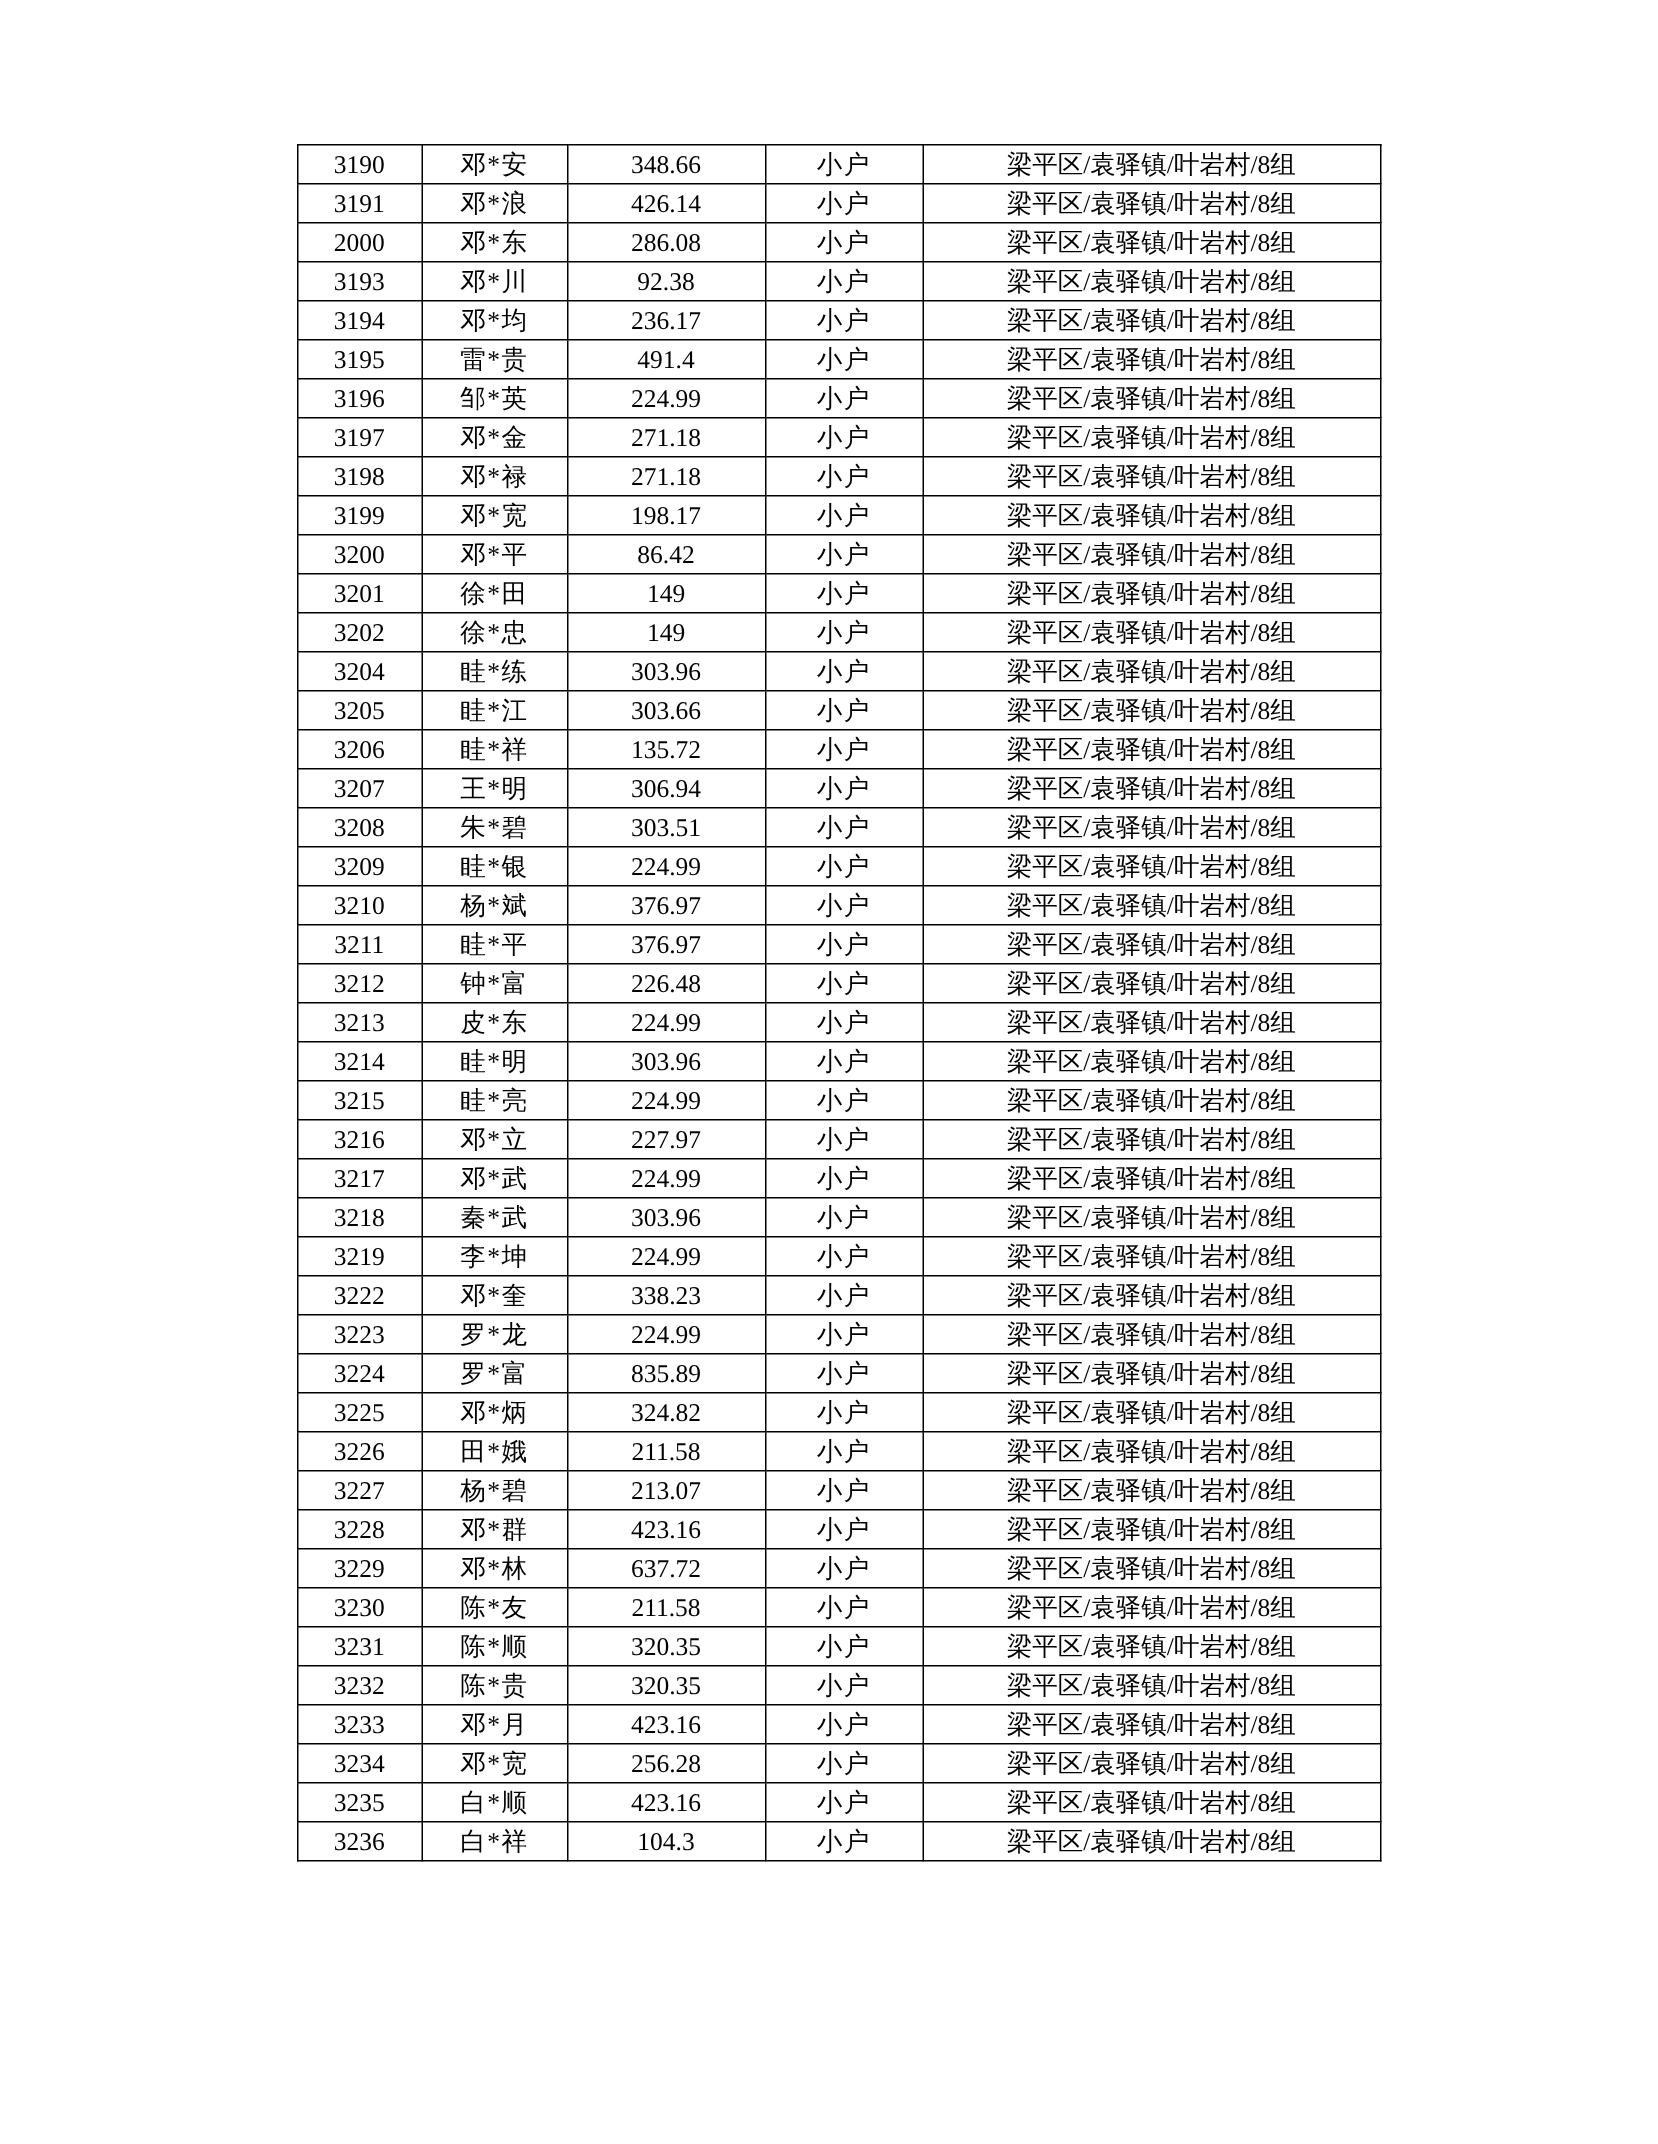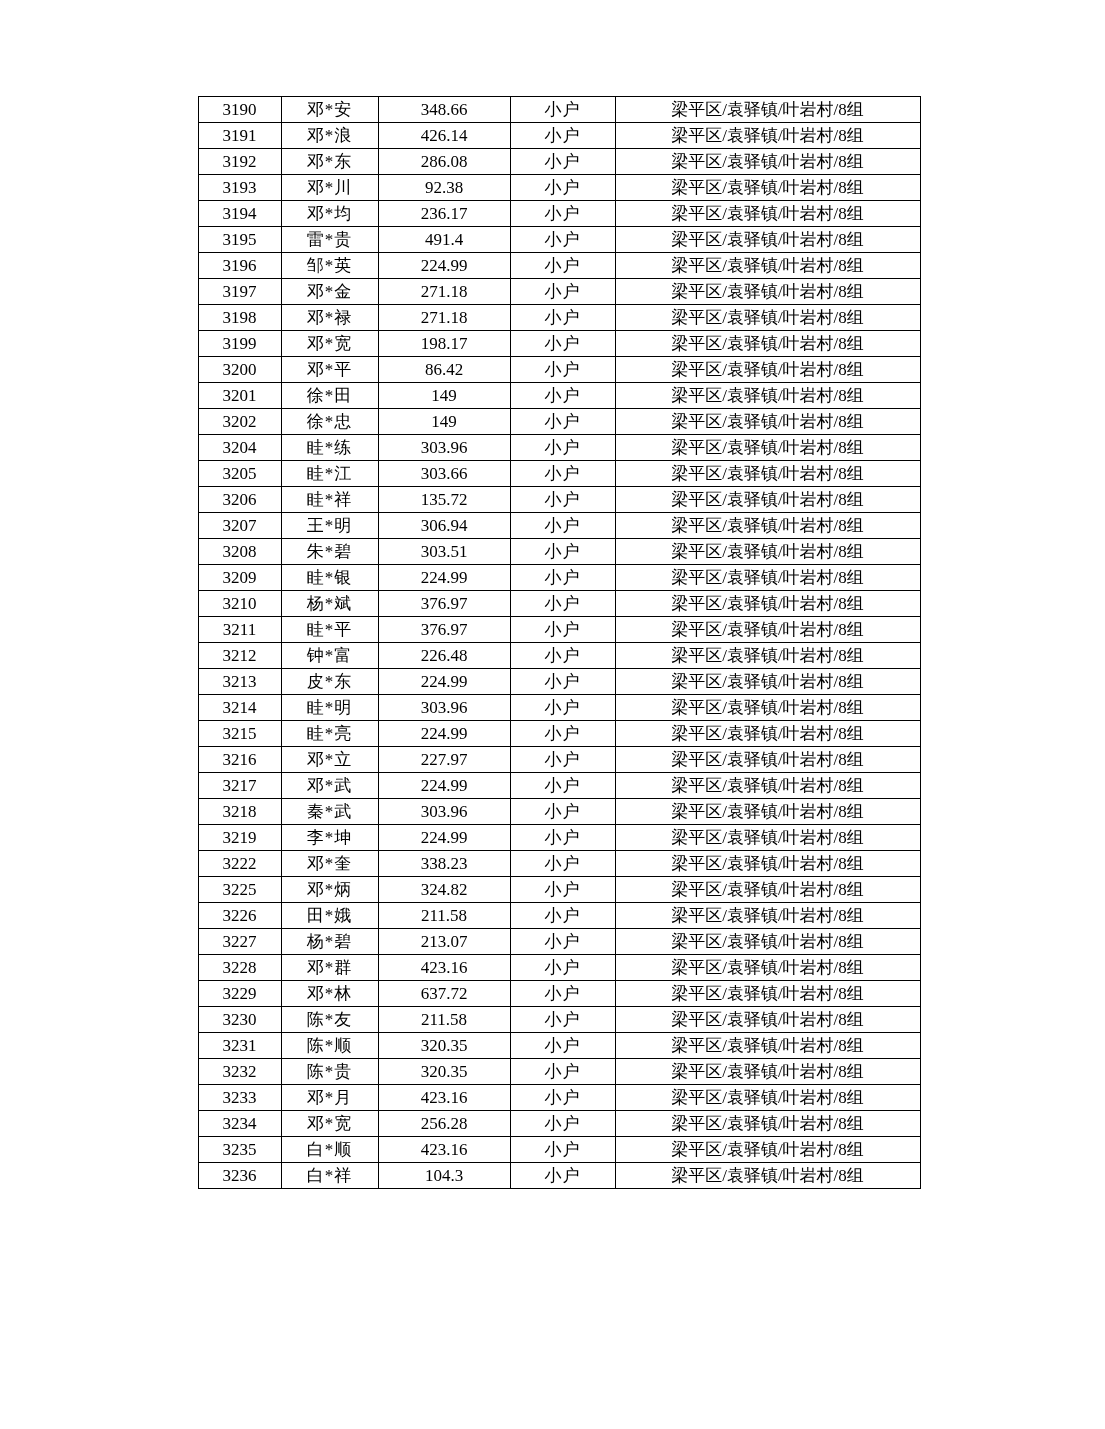--- a/index.html
+++ b/index.html
@@ -75,21 +75,21 @@
             <td class="cell-addr">梁平区/袁驿镇/叶岩村/8组</td>
           </tr>
           <tr>
             <td class="cell-id">3191</td>
             <td class="cell-name">邓*浪</td>
             <td class="cell-amt">426.14</td>
             <td class="cell-type">小户</td>
             <td class="cell-addr">梁平区/袁驿镇/叶岩村/8组</td>
           </tr>
           <tr>
-            <td class="cell-id">3192</td>
+            <td class="cell-id">2000</td>
             <td class="cell-name">邓*东</td>
             <td class="cell-amt">286.08</td>
             <td class="cell-type">小户</td>
             <td class="cell-addr">梁平区/袁驿镇/叶岩村/8组</td>
           </tr>
           <tr>
             <td class="cell-id">3193</td>
             <td class="cell-name">邓*川</td>
             <td class="cell-amt">92.38</td>
             <td class="cell-type">小户</td>
@@ -267,20 +267,34 @@
             <td class="cell-id">3219</td>
             <td class="cell-name">李*坤</td>
             <td class="cell-amt">224.99</td>
             <td class="cell-type">小户</td>
             <td class="cell-addr">梁平区/袁驿镇/叶岩村/8组</td>
           </tr>
           <tr>
             <td class="cell-id">3222</td>
             <td class="cell-name">邓*奎</td>
             <td class="cell-amt">338.23</td>
+            <td class="cell-type">小户</td>
+            <td class="cell-addr">梁平区/袁驿镇/叶岩村/8组</td>
+          </tr>
+          <tr>
+            <td class="cell-id">3223</td>
+            <td class="cell-name">罗*龙</td>
+            <td class="cell-amt">224.99</td>
+            <td class="cell-type">小户</td>
+            <td class="cell-addr">梁平区/袁驿镇/叶岩村/8组</td>
+          </tr>
+          <tr>
+            <td class="cell-id">3224</td>
+            <td class="cell-name">罗*富</td>
+            <td class="cell-amt">835.89</td>
             <td class="cell-type">小户</td>
             <td class="cell-addr">梁平区/袁驿镇/叶岩村/8组</td>
           </tr>
           <tr>
             <td class="cell-id">3225</td>
             <td class="cell-name">邓*炳</td>
             <td class="cell-amt">324.82</td>
             <td class="cell-type">小户</td>
             <td class="cell-addr">梁平区/袁驿镇/叶岩村/8组</td>
           </tr>

